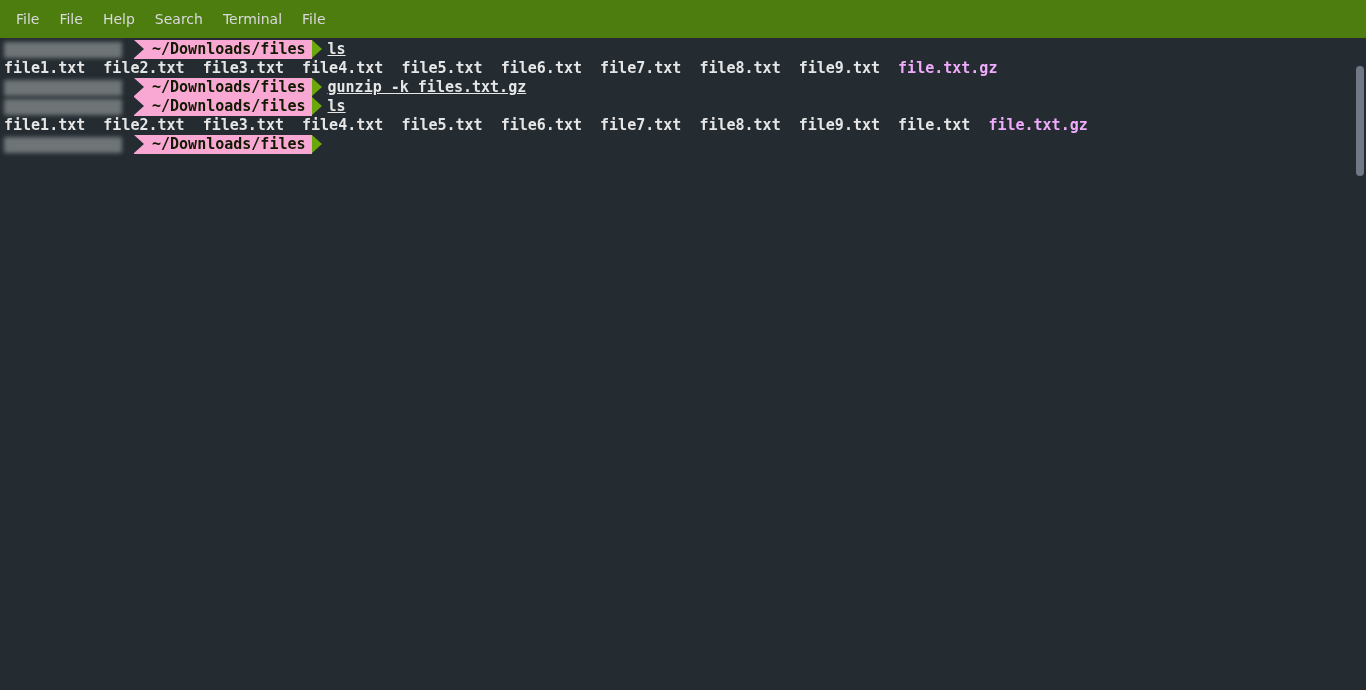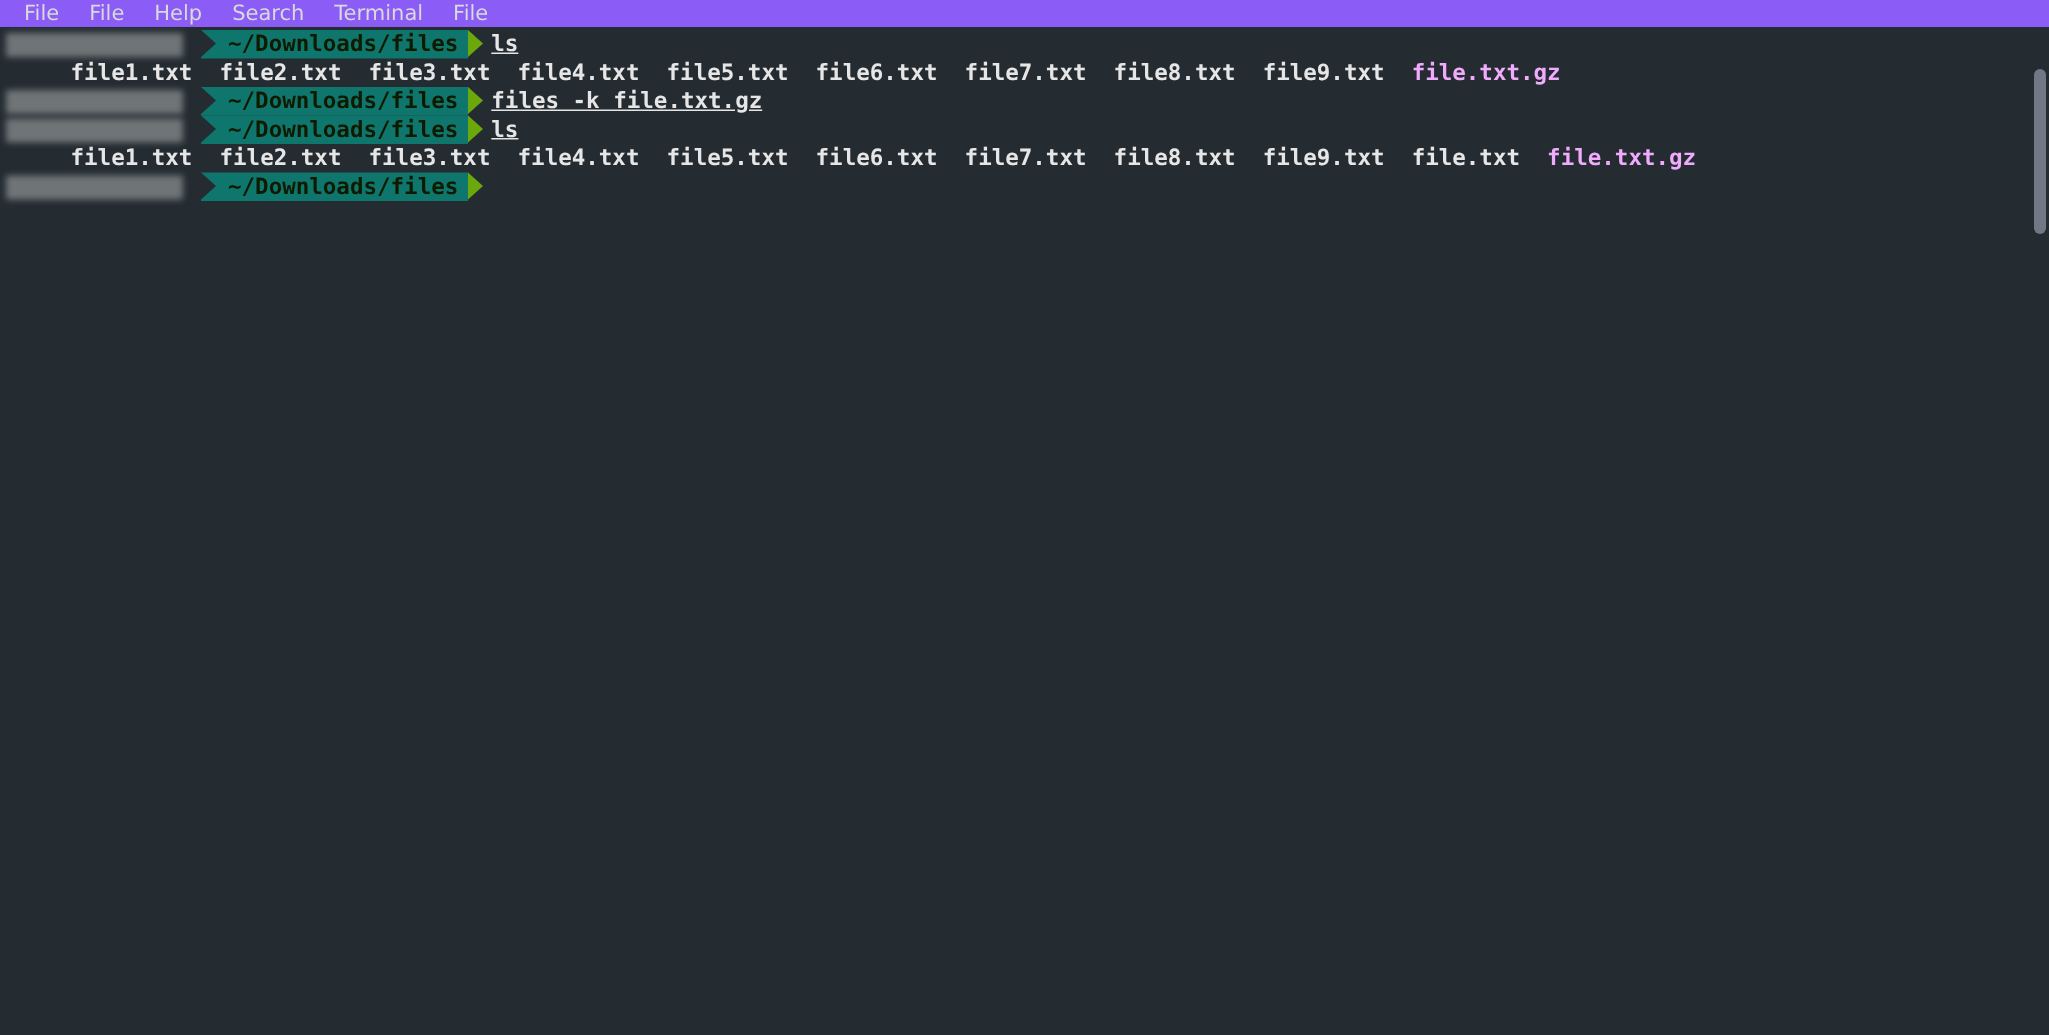--- a/index.html
+++ b/index.html
@@ -6,22 +6,22 @@
   html, body {
     width: 1366px;
     height: 690px;
     background: #242c32;
     font-family: "DejaVu Sans Mono", "Liberation Mono", monospace;
     font-size: 15px;
     overflow: hidden;
     color: #e6e6e6;
   }
   .menubar {
-    height: 18px;
-    background: #8b5cf6;
+    height: 38px;
+    background: #4d7c0f;
     display: flex;
     align-items: center;
     padding: 0 6px;
     gap: 0;
     color: #d8dadb;
     font-family: "DejaVu Sans", "Liberation Sans", sans-serif;
     font-size: 14px;
   }
   .menubar .item { padding: 3px 10px; cursor: default; }
   .term {
@@ -41,21 +41,21 @@
     filter: blur(2px);
     margin-left: 4px;
     margin-right: 2px;
     border-radius: 1px;
   }
   .path-seg {
     position: relative;
     display: inline-flex;
     align-items: center;
     height: 19px;
-    background: #0f766e;
+    background: #f9a8d4;
     color: #0f1a00;
     padding: 0 6px 0 18px;
     margin-left: 10px;
   }
   .path-seg::before {
     content: "";
     position: absolute;
     left: 0; top: 0;
     border-top: 9.5px solid transparent;
     border-bottom: 9.5px solid transparent;
@@ -63,21 +63,21 @@
   }
   .path-seg::after {
     content: "";
     position: absolute;
     right: -10px; top: 0;
     border-top: 9.5px solid transparent;
     border-bottom: 9.5px solid transparent;
     border-left: 10px solid #6aa80c;
   }
   .cmd { margin-left: 16px; color: #e6e6e6; text-decoration: underline; }
-  .listing { padding-left: 4px; margin-left: 43px; }
+  .listing { padding-left: 4px; }
   .fname { color: #e6e6e6; }
   .gz { color: #f0abfc; }
   .scrollbar {
     position: absolute;
     right: 2px;
     top: 28px;
     width: 8px;
     height: 110px;
     background: #6f7884;
     border-radius: 4px;
@@ -112,21 +112,21 @@
     <span class="fname">file6.txt</span><span>  </span>
     <span class="fname">file7.txt</span><span>  </span>
     <span class="fname">file8.txt</span><span>  </span>
     <span class="fname">file9.txt</span><span>  </span>
     <span class="gz">file.txt.gz</span>
   </div>
 
   <div class="line">
     <span class="blurred"></span>
     <span class="path-seg">~/Downloads/files</span>
-    <span class="cmd">files -k file.txt.gz</span>
+    <span class="cmd">gunzip -k files.txt.gz</span>
   </div>
 
   <div class="line">
     <span class="blurred"></span>
     <span class="path-seg">~/Downloads/files</span>
     <span class="cmd">ls</span>
   </div>
 
   <div class="line listing">
     <span class="fname">file1.txt</span><span>  </span>

